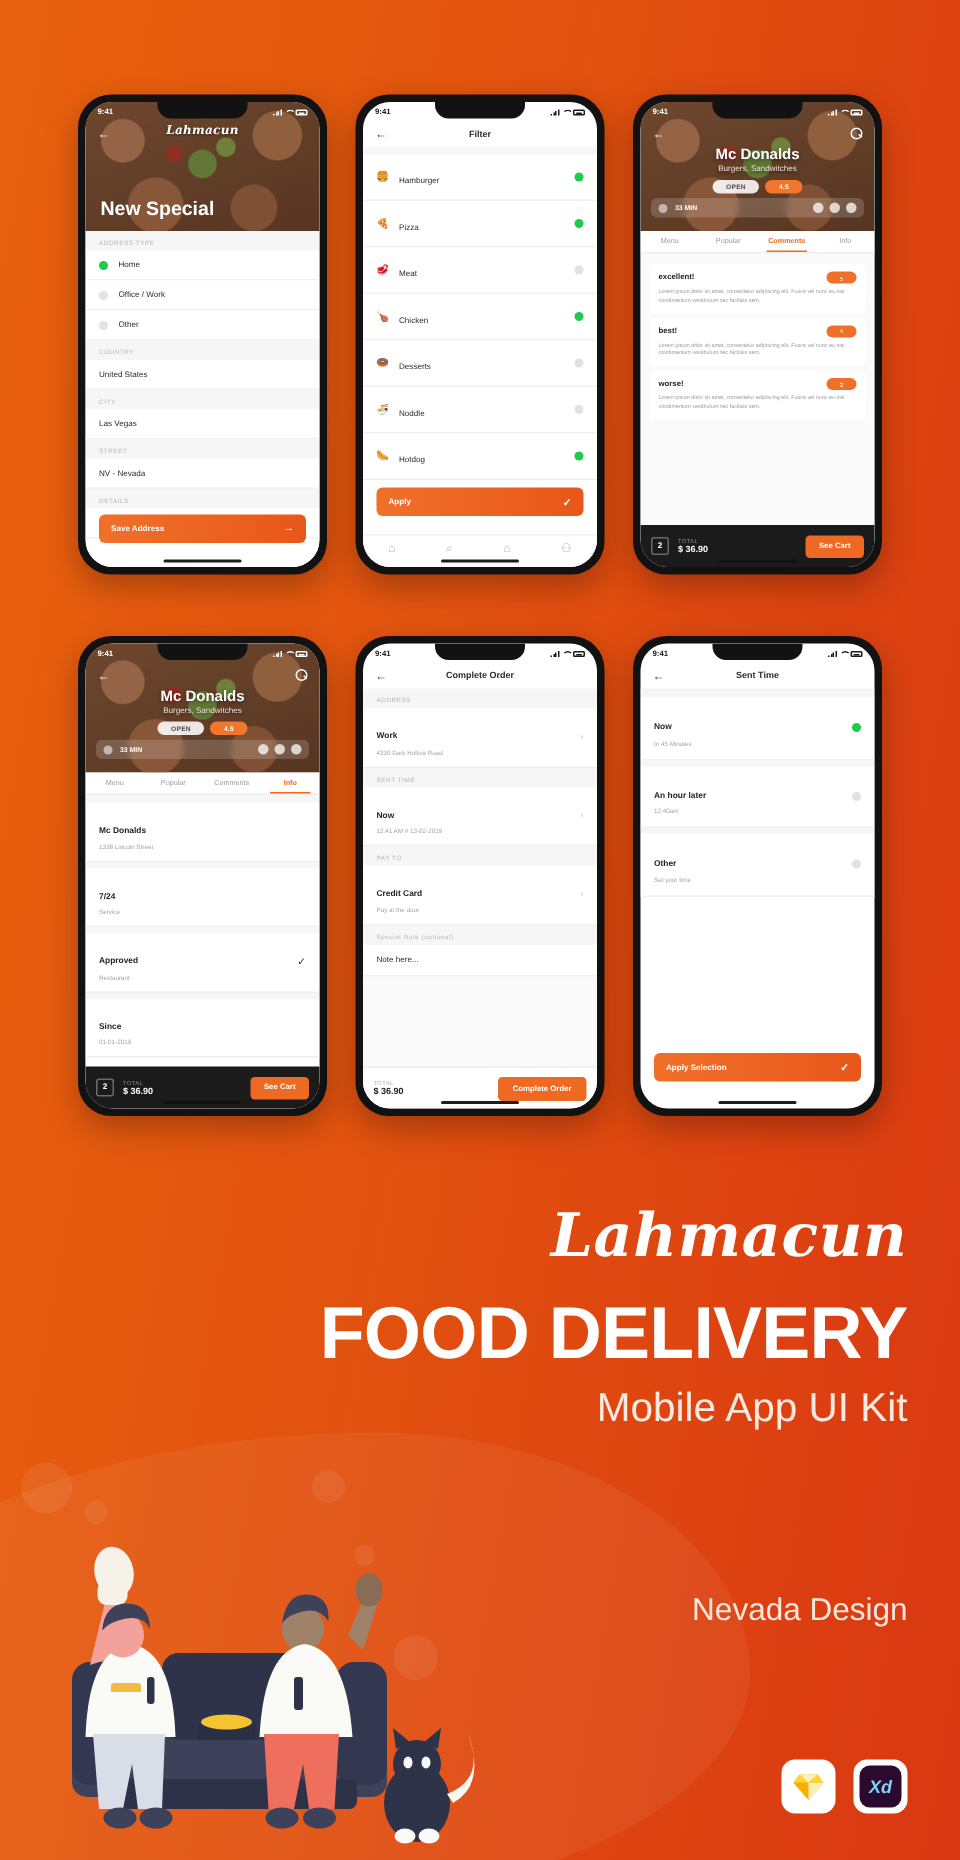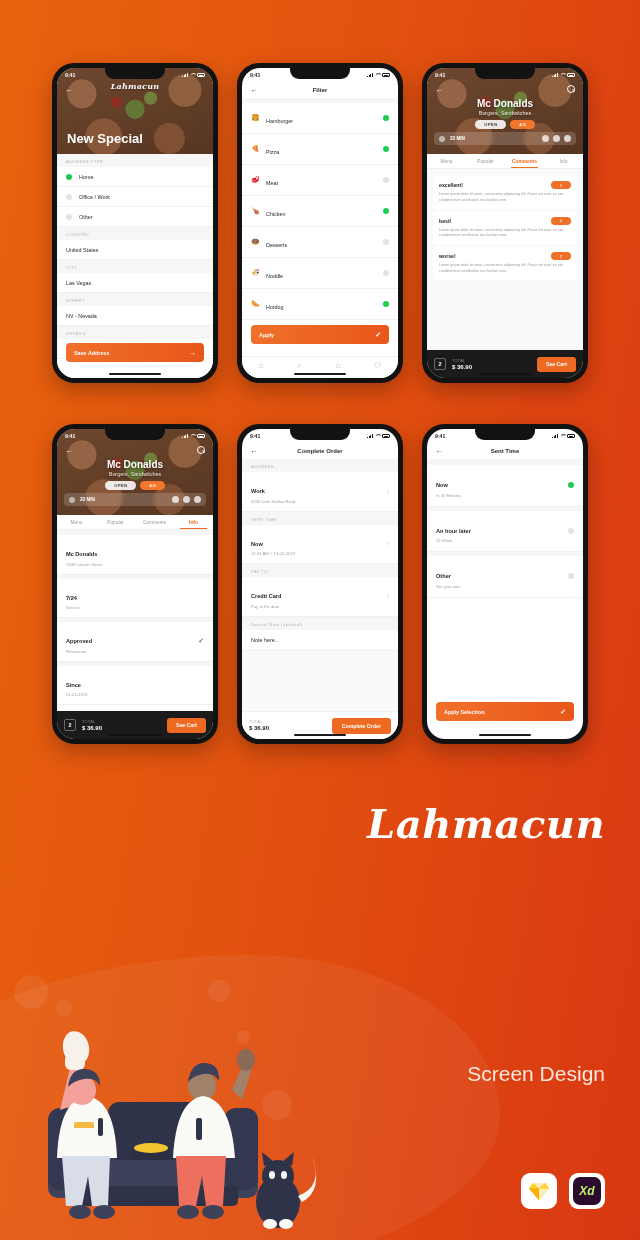--- a/index.html
+++ b/index.html
@@ -127,21 +127,21 @@
   .brand-script{font-family:"DejaVu Serif",serif;font-style:italic;font-weight:bold;
     font-size:40px;letter-spacing:.5px;}
   .brand-title{font-size:49px;font-weight:bold;letter-spacing:-0.5px;margin-top:18px;line-height:1;}
   .brand-sub{font-size:27px;margin-top:9px;color:#fde9e0;font-weight:300;}
   .quality{position:absolute;right:35px;top:1060px;text-align:right;color:#fde6dc;
     font-size:21px;line-height:1.35;font-weight:300;}
   .apps{position:absolute;right:35px;top:1173px;display:flex;gap:12px;}
   .appicon{width:36px;height:36px;border-radius:9px;background:#fff;
     display:flex;align-items:center;justify-content:center;}
   .xd{background:#2b0a2e;border-radius:7px;width:28px;height:28px;display:flex;
-    align-items:center;justify-content:center;color:#bef264;font-size:12px;
+    align-items:center;justify-content:center;color:#7dd3fc;font-size:12px;
     font-weight:bold;font-style:italic;}
 
   
   .illus{position:absolute;left:10px;bottom:0;width:320px;height:250px;}
 </style>
 </head>
 <body>
 
 <div class="bg-blob"></div>
 <div class="bubble" style="left:14px;top:975px;width:34px;height:34px;"></div>
@@ -562,24 +562,26 @@
         <span class="arrow">✓</span>
       </div>
       <div class="homebar onwhite"></div>
     </div>
   </div>
 
 </div>
 
 <div class="brand">
   <div class="brand-script">Lahmacun</div>
+  <div class="brand-title">FOOD DELIVERY</div>
+  <div class="brand-sub">Mobile App UI Kit</div>
 </div>
 
 <div class="quality">
-  <div>Screen Design</div>
+  <div>Nevada Design</div>
 </div>
 
 <div class="apps">
   <div class="appicon">
     <svg width="22" height="20" viewBox="0 0 22 20">
       <polygon points="5,2 17,2 21,7.5 11,19 1,7.5" fill="#FDB300"></polygon>
       <polygon points="5,2 11,7.5 1,7.5" fill="#FDD231"></polygon>
       <polygon points="17,2 21,7.5 11,7.5" fill="#FDD231"></polygon>
       <polygon points="1,7.5 11,7.5 11,19" fill="#FDAD00"></polygon>
       <polygon points="21,7.5 11,7.5 11,19" fill="#FEEEB7"></polygon>

